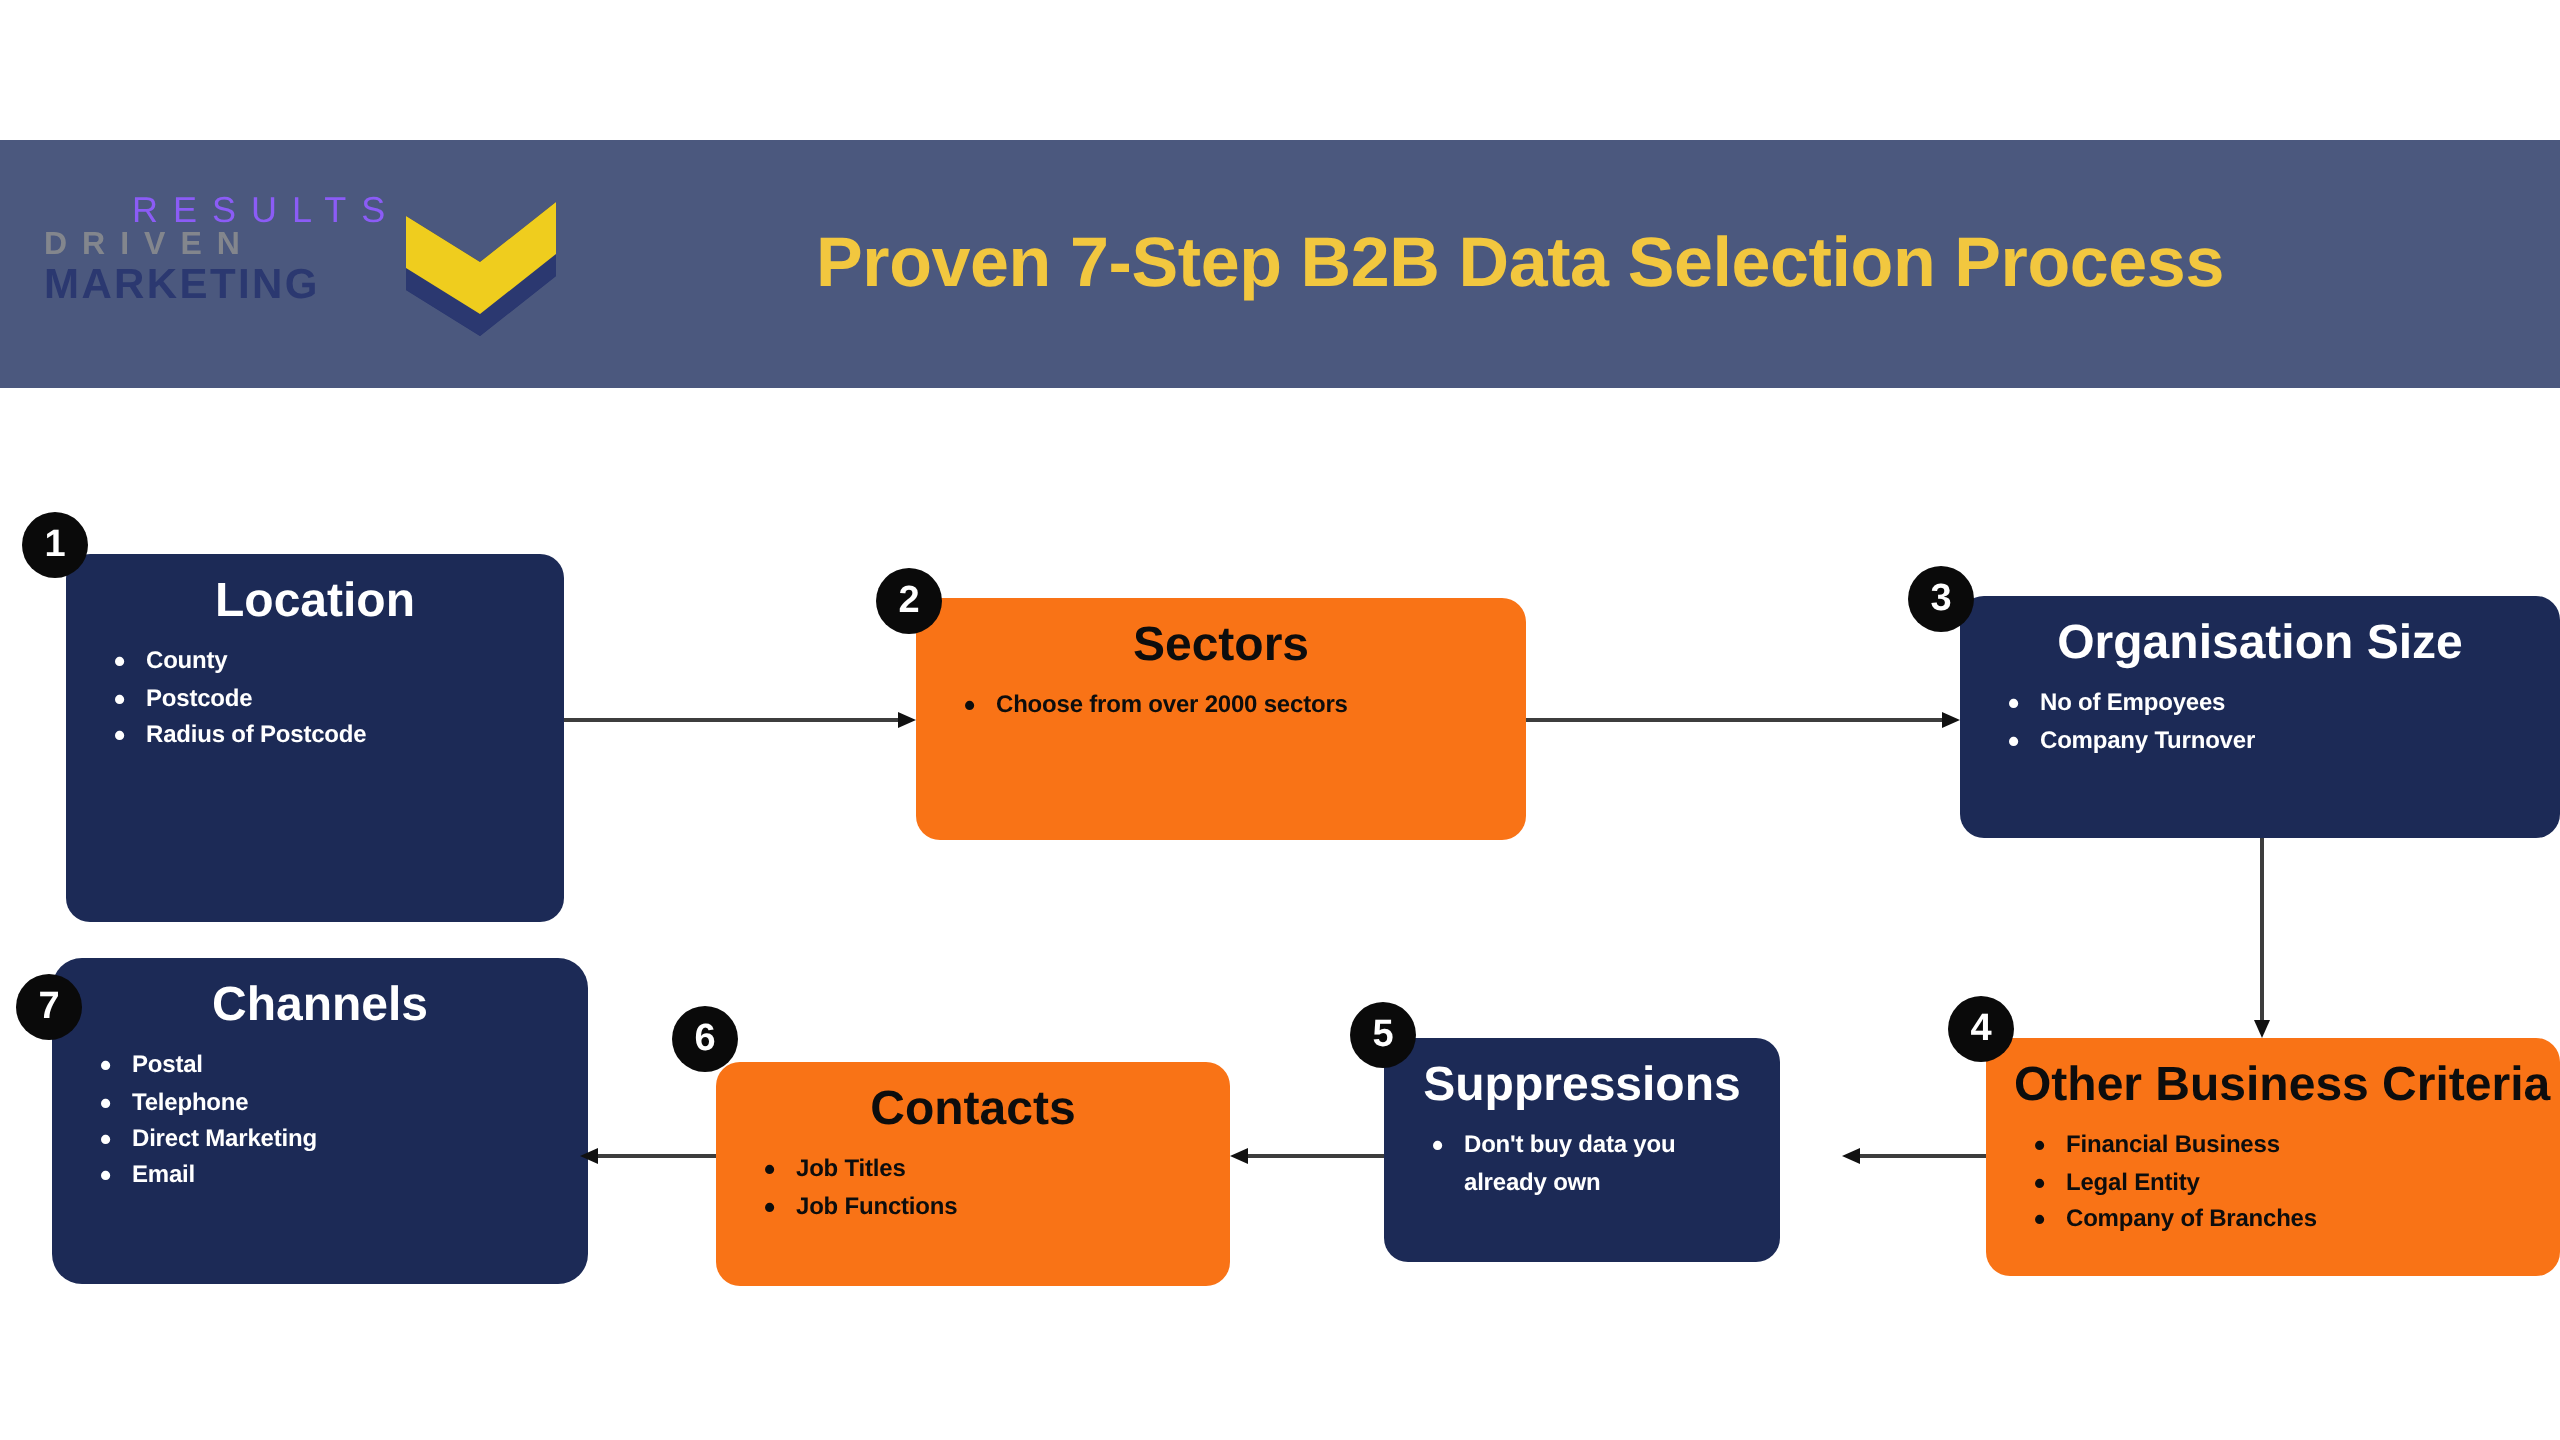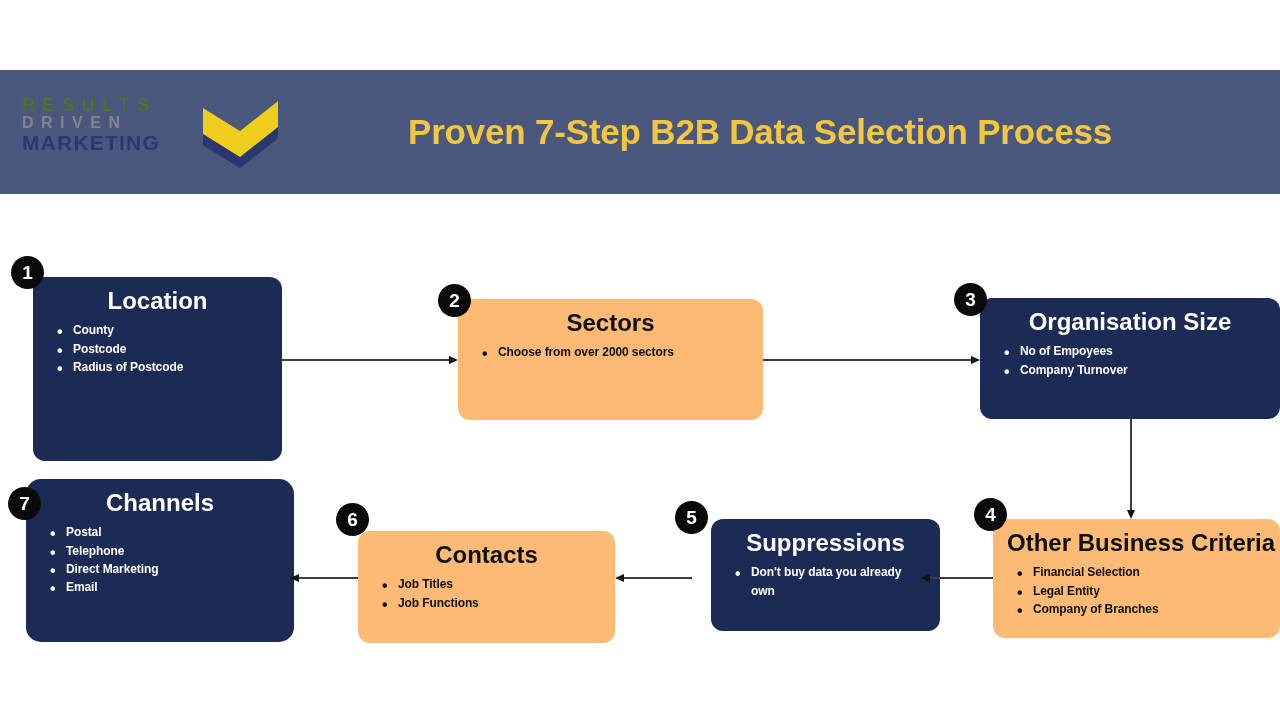--- a/index.html
+++ b/index.html
@@ -40,21 +40,22 @@
   .logo-line {
     display: block;
     font-family: "Liberation Sans", sans-serif;
     line-height: 1.05;
     white-space: nowrap;
   }
   .logo-l1 {
     font-size: 18px;
     font-weight: 400;
     letter-spacing: 7.5px;
-    color: #4d7c0f;
+    color: #8b5cf6;
+    margin-left: 44px;
   }
   .logo-l2 {
     font-size: 16px;
     font-weight: 700;
     letter-spacing: 7.5px;
     color: #83868d;
   }
   .logo-l3 {
     font-size: 21px;
     font-weight: 700;
@@ -90,21 +91,21 @@
     position: absolute;
     border-radius: 12px;
     box-sizing: border-box;
     padding: 8px 14px 10px 14px;
   }
   .node.navy {
     background: #1c2a56;
     color: #ffffff;
   }
   .node.gold {
-    background: #fdba74;
+    background: #f97316;
     color: #0d0d0d;
   }
   .node-title {
     text-align: center;
     font-size: 24px;
     font-weight: 700;
     line-height: 1.18;
     margin: 2px 0 6px 0;
     white-space: nowrap;
   }
@@ -152,21 +153,21 @@
   }
   .conn line, .conn polygon, .conn path {
     shape-rendering: geometricPrecision;
   }
 
   
   #node-1 { left: 33px;  top: 277px;  width: 249px; height: 184px; }
   #node-2 { left: 458px; top: 299px;  width: 305px; height: 121px; }
   #node-3 { left: 980px; top: 298px;  width: 300px; height: 121px; }
   #node-4 { left: 993px; top: 519px;  width: 287px; height: 119px; }
-  #node-5 { left: 711px; top: 519px;  width: 229px; height: 112px; }
+  #node-5 { left: 692px; top: 519px;  width: 198px; height: 112px; }
   #node-6 { left: 358px; top: 519px;  width: 257px; height: 112px; margin-top: 12px; }
   #node-7 { left: 26px;  top: 479px;  width: 268px; height: 163px; border-radius: 15px; }
 
   #badge-1 { left: 11px;  top: 256px; }
   #badge-2 { left: 438px; top: 284px; }
   #badge-3 { left: 954px; top: 283px; }
   #badge-4 { left: 974px; top: 498px; }
   #badge-5 { left: 675px; top: 501px; }
   #badge-6 { left: 336px; top: 503px; }
   #badge-7 { left: 8px;   top: 487px; }
@@ -248,21 +249,21 @@
   <ul class="node-list">
     <li>No of Empoyees</li>
     <li>Company Turnover</li>
   </ul>
 </div>
 <div class="badge" id="badge-3">3</div>
 
 <div class="node gold" id="node-4">
   <div class="node-title">Other Business Criteria</div>
   <ul class="node-list">
-    <li>Financial Selection</li>
+    <li>Financial Business</li>
     <li>Legal Entity</li>
     <li>Company of Branches</li>
   </ul>
 </div>
 <div class="badge" id="badge-4">4</div>
 
 <div class="node navy" id="node-5">
   <div class="node-title">Suppressions</div>
   <ul class="node-list">
     <li>Don't buy data you already own</li>

